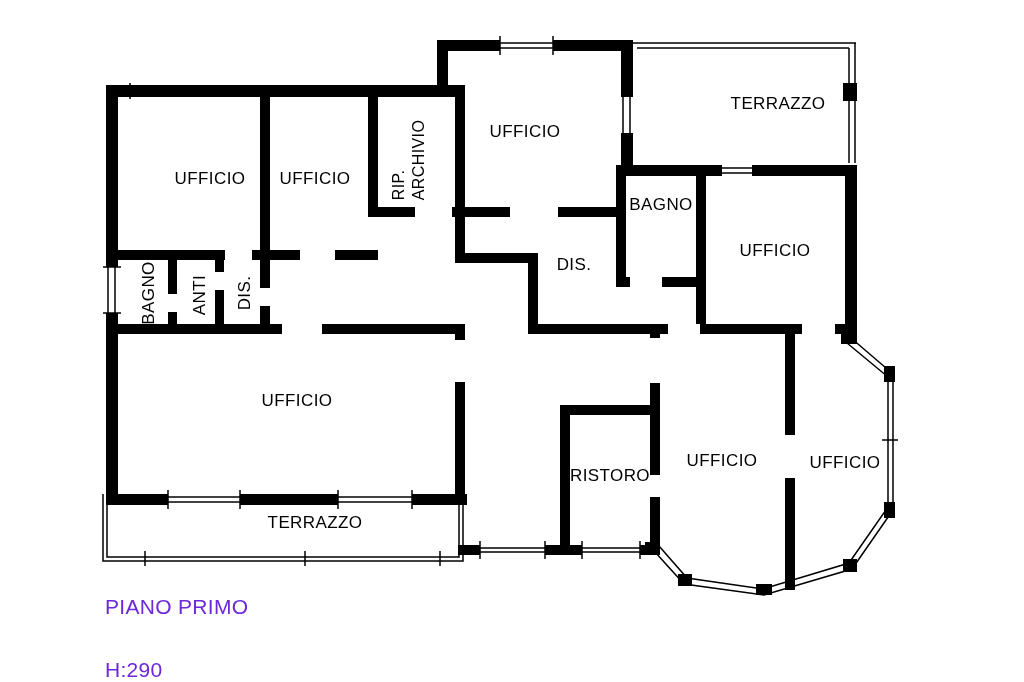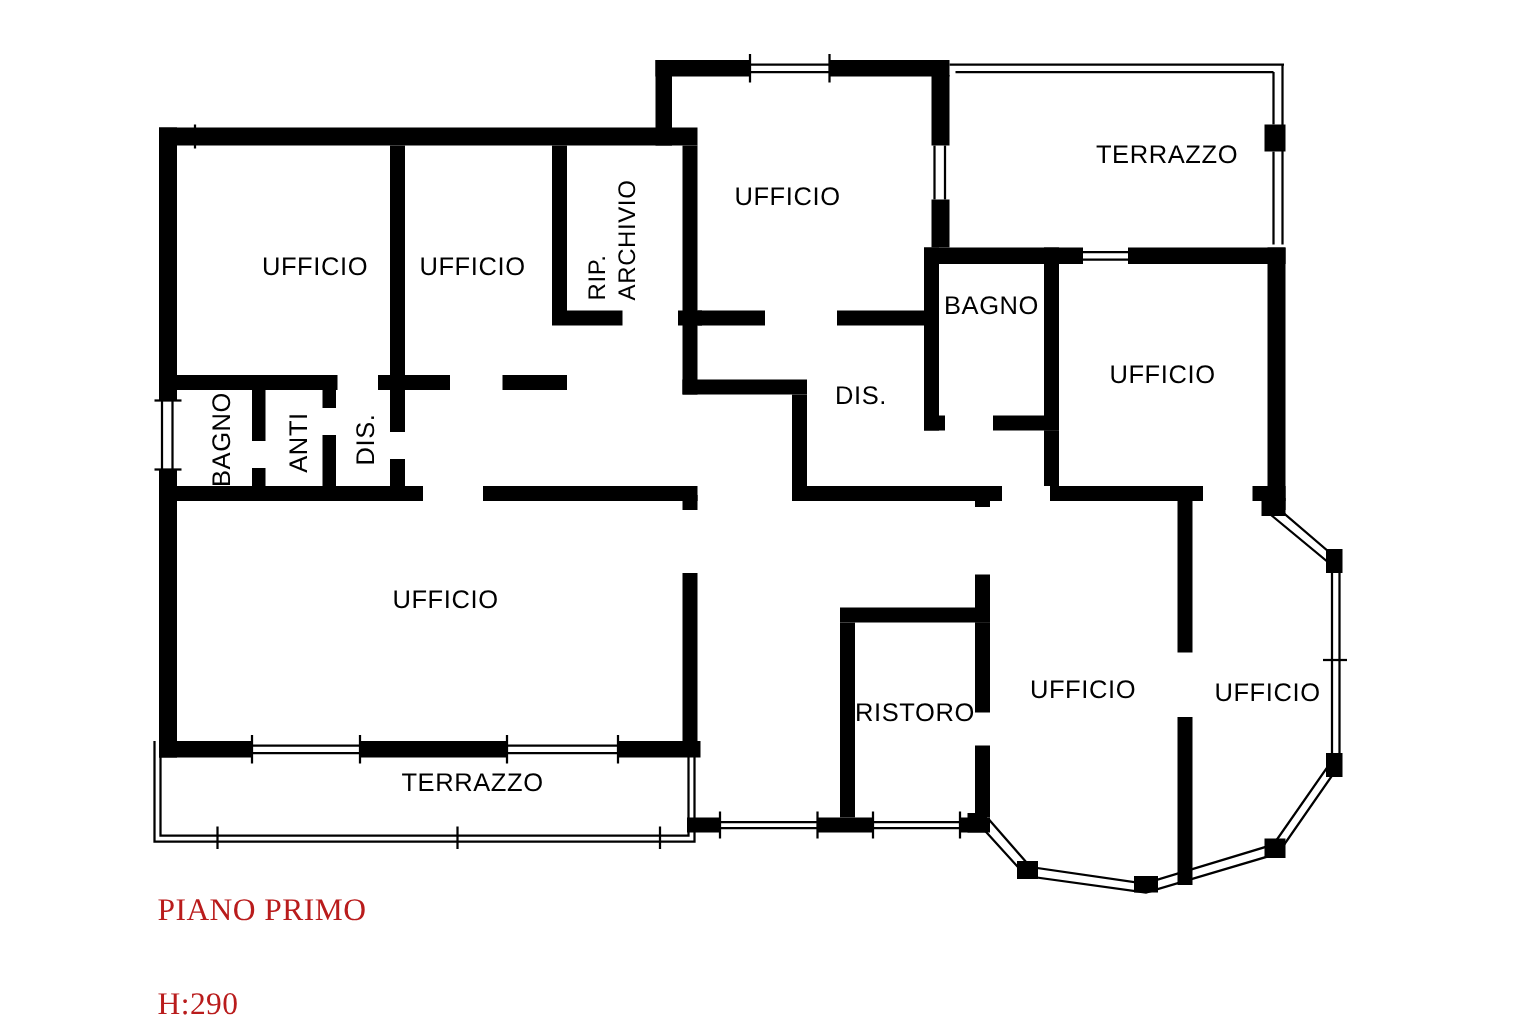--- a/index.html
+++ b/index.html
@@ -28,23 +28,22 @@
     line-height:1.25;
     text-align:left;
     white-space:nowrap;
   }
   .lbl.ripblock span { display:block; }
   .note {
     position:absolute;
     font-size:21px;
     line-height:1;
     letter-spacing:.3px;
-    color:#b91c1c;
+    color:#6d28d9;
     white-space:nowrap;
-    font-family:Liberation Serif, serif;
   }
 </style>
 </head>
 <body>
 
 <div class="plan">
 
   <svg width="1024" height="682" viewBox="0 0 1024 682">
 
     <g fill="#000000">

